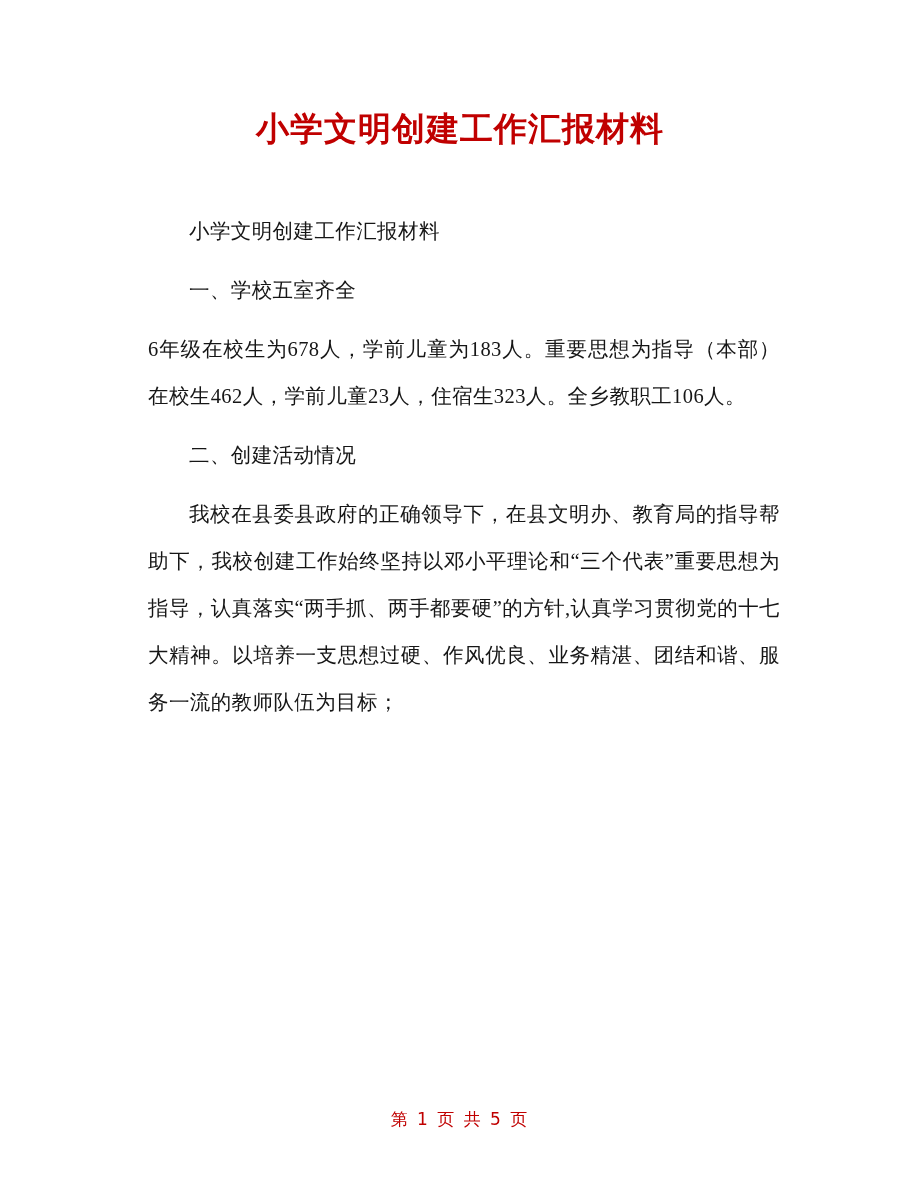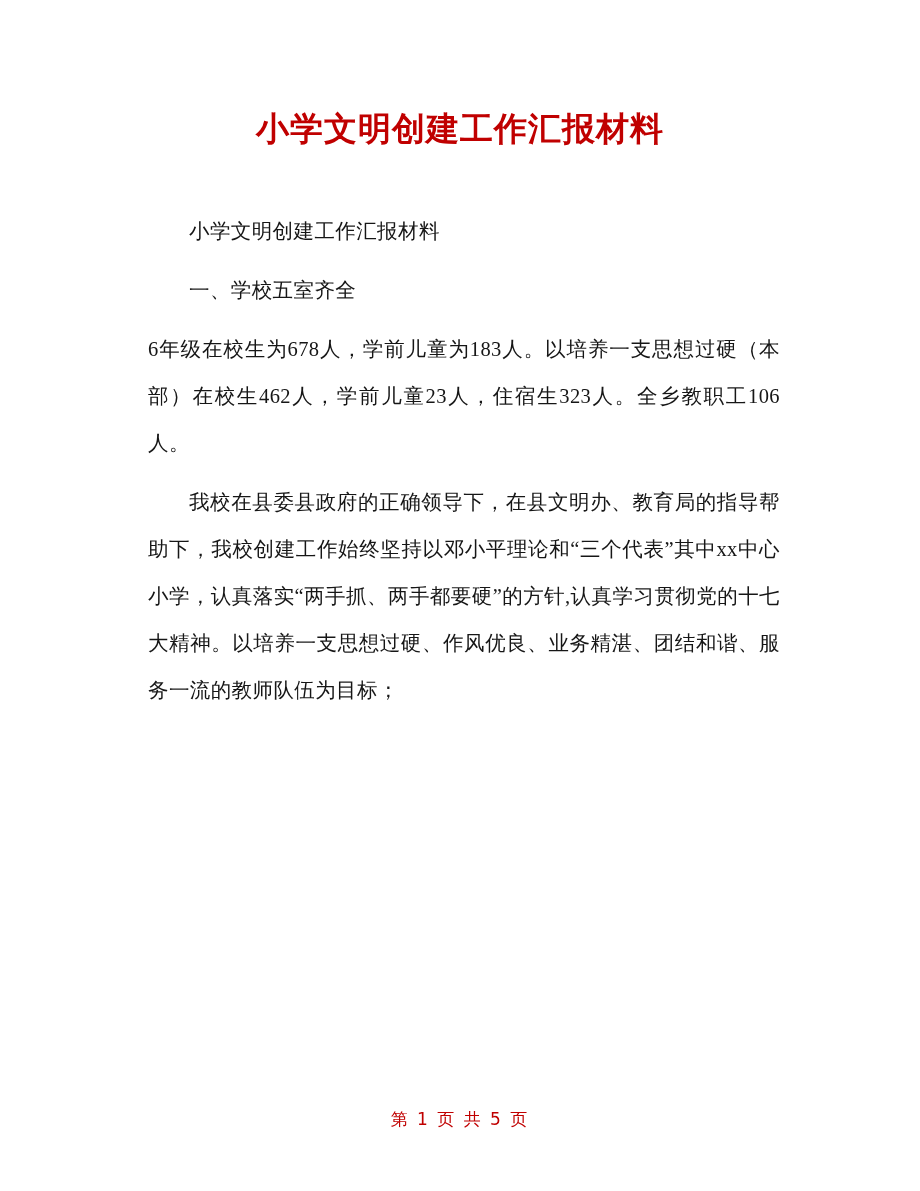--- a/index.html
+++ b/index.html
@@ -76,22 +76,23 @@
 </head>
 <body>
 
 <div class="page">
 
   <h1 class="doc-title">小学文明创建工作汇报材料</h1>
 
   <div class="body-block">
     <p class="para indent">小学文明创建工作汇报材料</p>
     <p class="para indent">一、学校五室齐全</p>
-    <p class="para noindent">6年级在校生为678人，学前儿童为183人。以培养一支思想过硬（本部）在校生462人，学前儿童23人，住宿生323人。全乡教职工106人。</p>
-    <p class="para indent">我校在县委县政府的正确领导下，在县文明办、教育局的指导帮助下，我校创建工作始终坚持以邓小平理论和“三个代表”其中xx中心小学，认真落实“两手抓、两手都要硬”的方针,认真学习贯彻党的十七大精神。以培养一支思想过硬、作风优良、业务精湛、团结和谐、服务一流的教师队伍为目标；</p>
+    <p class="para noindent">6年级在校生为678人，学前儿童为183人。重要思想为指导（本部）在校生462人，学前儿童23人，住宿生323人。全乡教职工106人。</p>
+    <p class="para indent">二、创建活动情况</p>
+    <p class="para indent">我校在县委县政府的正确领导下，在县文明办、教育局的指导帮助下，我校创建工作始终坚持以邓小平理论和“三个代表”重要思想为指导，认真落实“两手抓、两手都要硬”的方针,认真学习贯彻党的十七大精神。以培养一支思想过硬、作风优良、业务精湛、团结和谐、服务一流的教师队伍为目标；</p>
   </div>
 
   <div class="footer">
     <span>第</span>
     <span class="num">1</span>
     <span>页 共</span>
     <span class="num">5</span>
     <span>页</span>
   </div>
 

